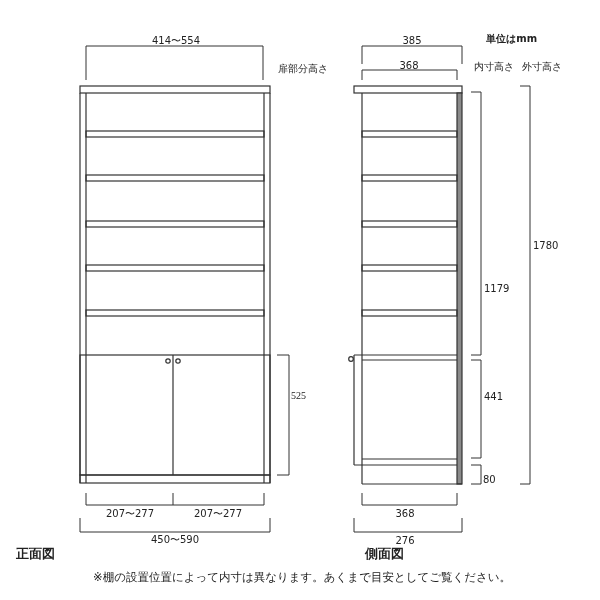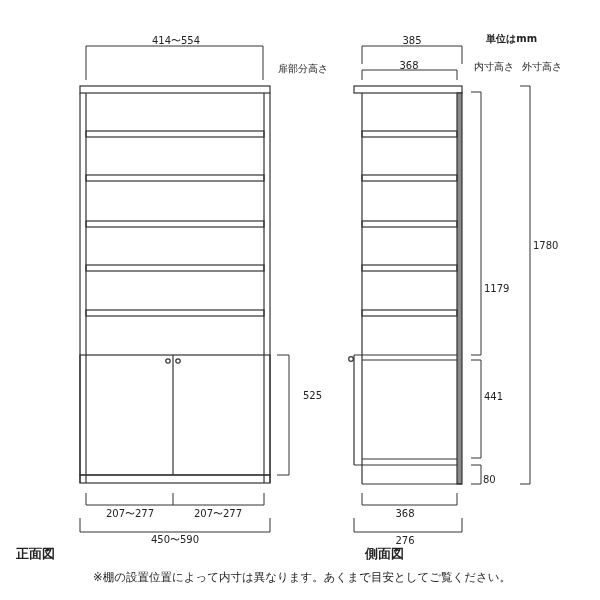--- a/index.html
+++ b/index.html
@@ -93,21 +93,21 @@
       <polyline points="520,86 530,86 530,484 520,484"></polyline>
 
       <polyline points="362,493 362,505 457,505 457,493"></polyline>
       <polyline points="354,518 354,532 462,532 462,518"></polyline>
     </g>
   </g>
 </svg>
 
 <div class="lbl c" style="left:176px; top:36px;">414〜554</div>
 <div class="lbl" style="left:278px; top:64px;">扉部分高さ</div>
-<div class="lbl" style="left:303px; top:391px;">525</div>
+<div class="lbl" style="left:291px; top:391px;font-family:Liberation Serif, serif;">525</div>
 <div class="lbl c" style="left:130px; top:509px;">207〜277</div>
 <div class="lbl c" style="left:218px; top:509px;">207〜277</div>
 <div class="lbl c" style="left:175px; top:535px;">450〜590</div>
 <div class="lbl title" style="left:16px; top:547px;">正面図</div>
 
 <div class="lbl c" style="left:412px; top:36px;">385</div>
 <div class="lbl unit" style="left:486px; top:34px;text-align:center;">単位はmm</div>
 <div class="lbl c" style="left:409px; top:61px;">368</div>
 <div class="lbl" style="left:474px; top:62px;text-align:center;">内寸高さ</div>
 <div class="lbl" style="left:522px; top:62px;">外寸高さ</div>

